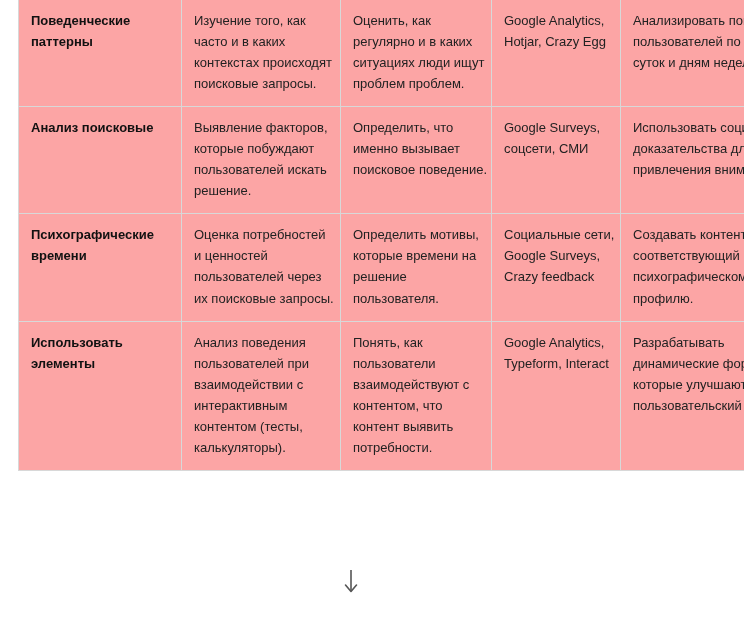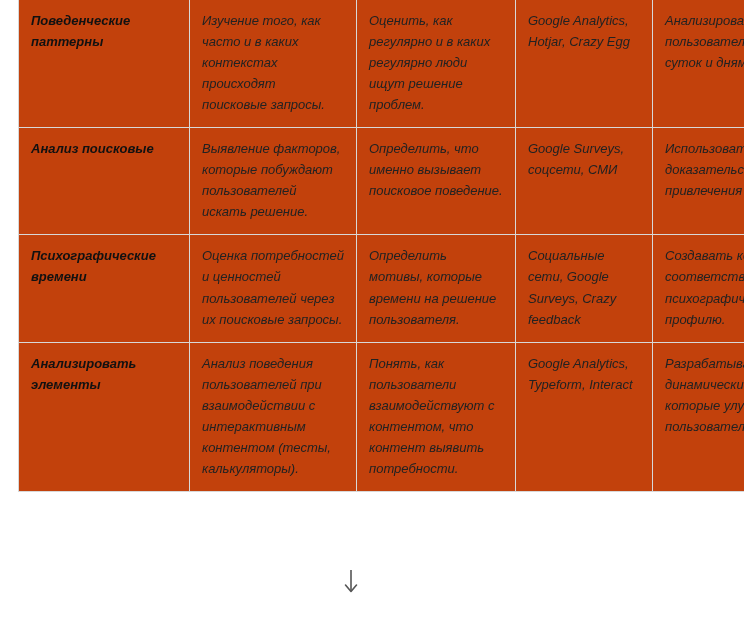--- a/index.html
+++ b/index.html
@@ -23,27 +23,26 @@
   }
   table.matrix {
     border-collapse: collapse;
     width: 722px;
     margin: 0 0 0 18px;
     table-layout: fixed;
   }
   table.matrix td {
     border: 1px solid #d8d8d8;
     vertical-align: top;
-    padding: 10px 12px 12px 12px;
+    padding: 10px 4px 12px 12px;
     font-size: 13px;
     line-height: 1.62;
     color: #222222;
-    background: #c2410c;
+    background: #fca5a5;
     word-wrap: break-word;
-    font-style: italic;
   }
   table.matrix td.col-term {
     font-weight: bold;
     color: #111111;
     width: 146px;
   }
   table.matrix td.col-desc  { width: 142px; }
   table.matrix td.col-goal  { width: 134px; }
   table.matrix td.col-tools { width: 112px; }
   table.matrix td.col-rec   { width: 172px; }
@@ -66,21 +65,21 @@
 <body>
 
 <div class="page">
 
   <table class="matrix">
     <tbody>
 
       <tr>
         <td class="col-term">Поведенческие паттерны</td>
         <td class="col-desc">Изучение того, как часто и в каких контекстах происходят поисковые запросы.</td>
-        <td class="col-goal">Оценить, как регулярно и в каких регулярно люди ищут решение проблем.</td>
+        <td class="col-goal">Оценить, как регулярно и в каких ситуациях люди ищут проблем проблем.</td>
         <td class="col-tools">Google Analytics, Hotjar, Crazy Egg</td>
         <td class="col-rec">Анализировать поведение пользователей по времени суток и дням недели.</td>
       </tr>
 
       <tr>
         <td class="col-term">Анализ поисковые</td>
         <td class="col-desc">Выявление факторов, которые побуждают пользователей искать решение.</td>
         <td class="col-goal">Определить, что именно вызывает поисковое поведение.</td>
         <td class="col-tools">Google Surveys, соцсети, СМИ</td>
         <td class="col-rec">Использовать социальные доказательства для привлечения внимания.</td>
@@ -88,21 +87,21 @@
 
       <tr>
         <td class="col-term">Психографические времени</td>
         <td class="col-desc">Оценка потребностей и ценностей пользователей через их поисковые запросы.</td>
         <td class="col-goal">Определить мотивы, которые времени на решение пользователя.</td>
         <td class="col-tools">Социальные сети, Google Surveys, Crazy feedback</td>
         <td class="col-rec">Создавать контент, соответствующий психографическому профилю.</td>
       </tr>
 
       <tr>
-        <td class="col-term">Анализировать элементы</td>
+        <td class="col-term">Использовать элементы</td>
         <td class="col-desc">Анализ поведения пользователей при взаимодействии с интерактивным контентом (тесты, калькуляторы).</td>
         <td class="col-goal">Понять, как пользователи взаимодействуют с контентом, что контент выявить потребности.</td>
         <td class="col-tools">Google Analytics, Typeform, Interact</td>
         <td class="col-rec">Разрабатывать динамические формы, которые улучшают пользовательский опыт.</td>
       </tr>
 
     </tbody>
   </table>
 
   <div class="scroll-cursor">

